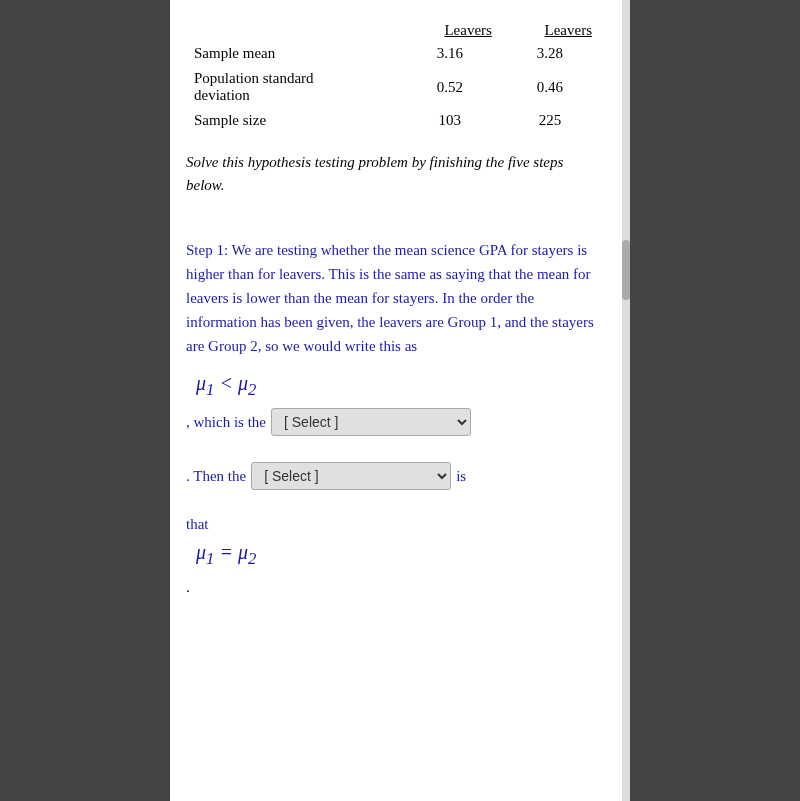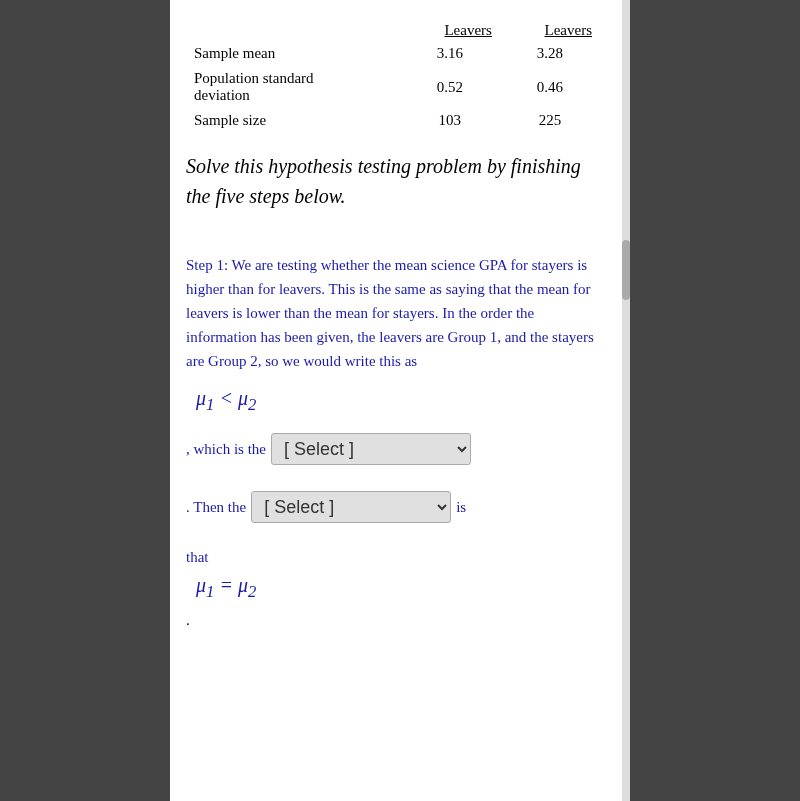--- a/index.html
+++ b/index.html
@@ -56,39 +56,39 @@
     }
     table.data-table td.label {
       text-align: left;
     }
     table.data-table td.val {
       text-align: center;
     }
 
     .italic-text {
       font-style: italic;
-      font-size: 20px;
+      font-size: 15px;
       color: #000;
       margin-bottom: 14px;
       line-height: 1.5;
     }
 
     .step-text {
       color: #1a1aaa;
       font-size: 15px;
       line-height: 1.6;
       margin-bottom: 14px;
       margin-top: 42px;
     }
 
     .math-formula {
       font-style: italic;
       font-size: 20px;
       color: #1a1aaa;
-      margin: 10px 0 18px 10px;
+      margin: 10px 0 8px 10px;
       font-family: 'Times New Roman', serif;
     }
 
     .inline-row {
       display: flex;
       align-items: center;
       margin-bottom: 26px;
       font-size: 15px;
       color: #1a1aaa;
       flex-wrap: nowrap;
@@ -102,21 +102,21 @@
       color: #1a1aaa;
       white-space: nowrap;
       margin-left: 5px;
     }
 
     select.dropdown {
       background: #e0e0e0;
       border: 1px solid #aaa;
       border-radius: 3px;
       padding: 4px 24px 4px 8px;
-      font-size: 18px;
+      font-size: 14px;
       color: #333;
       appearance: auto;
       -webkit-appearance: auto;
       min-width: 200px;
       cursor: pointer;
     }
 
     .that-text {
       font-size: 15px;
       color: #1a1aaa;

